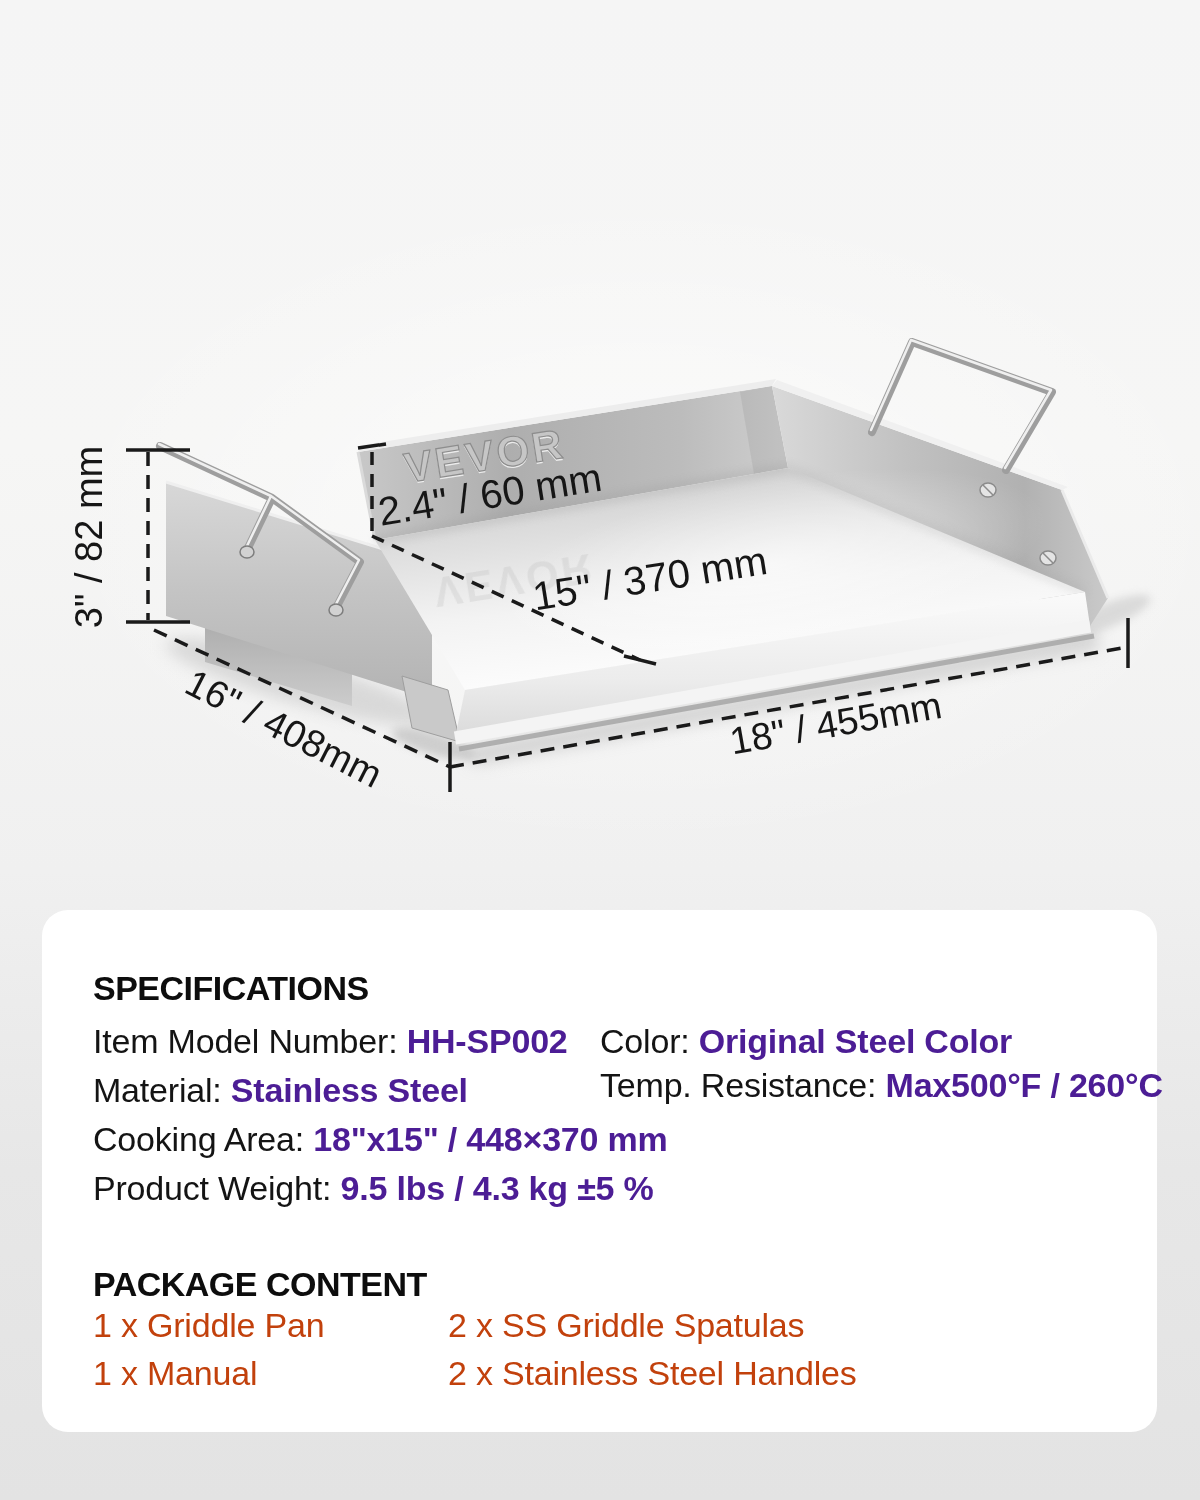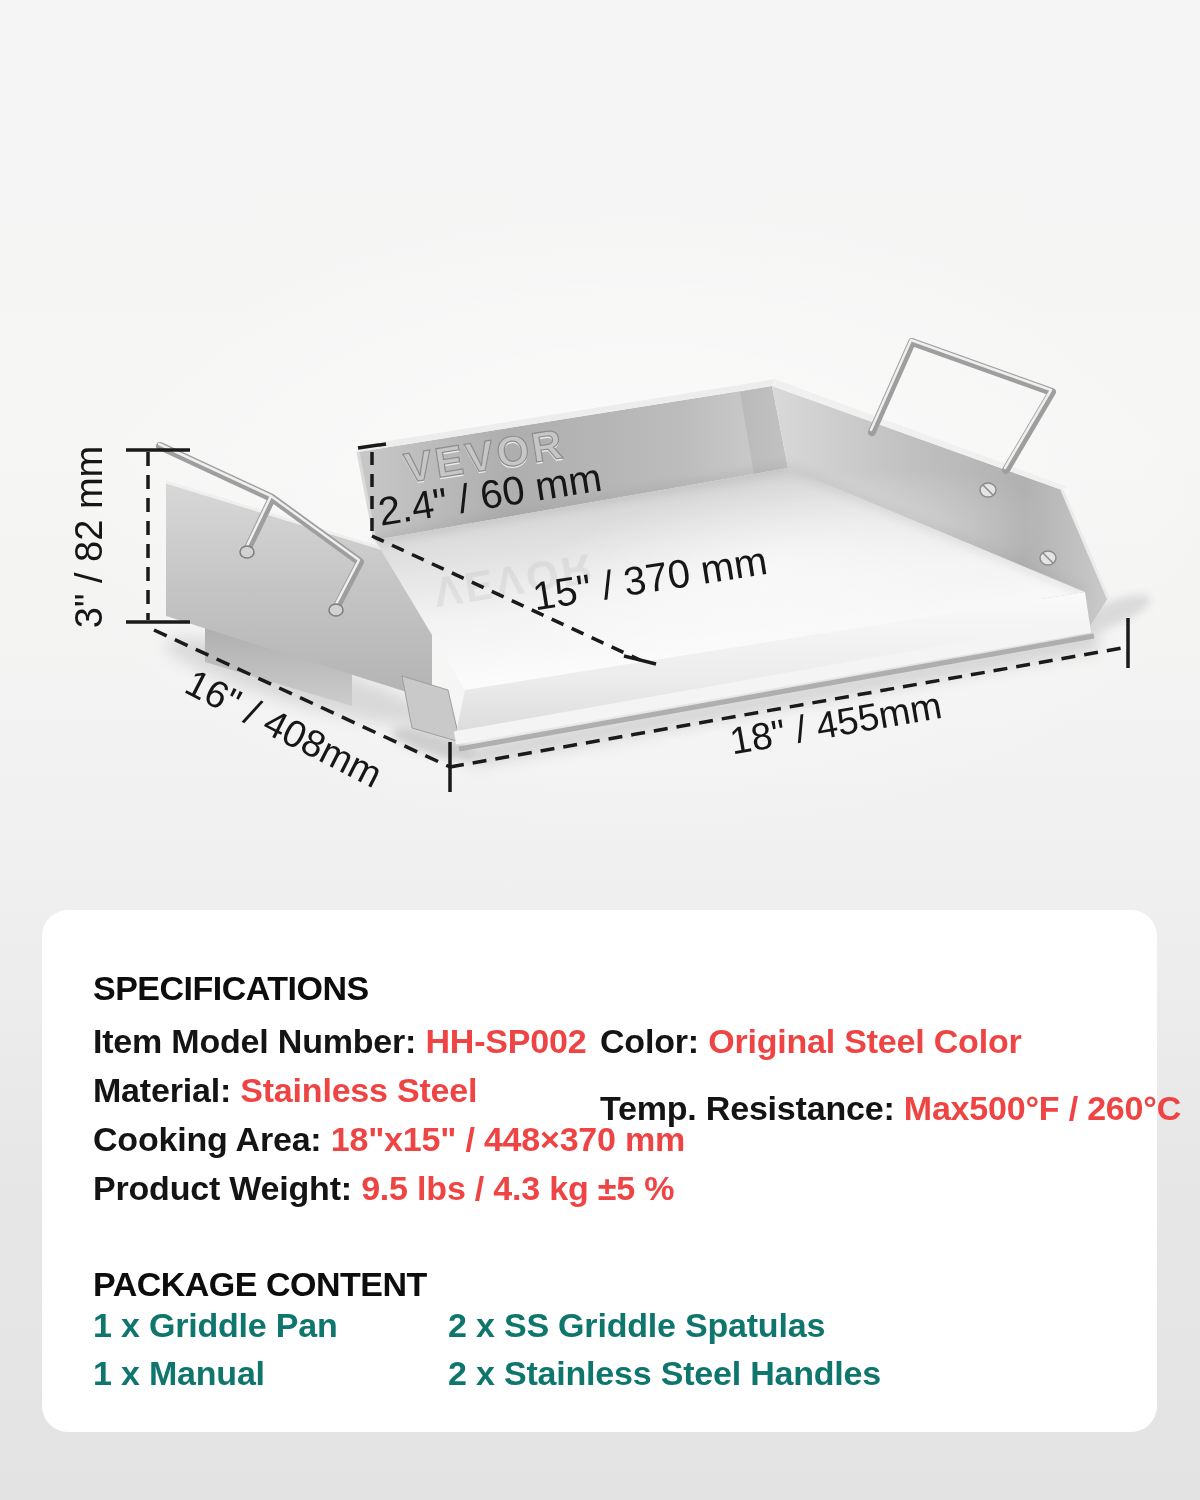--- a/index.html
+++ b/index.html
@@ -10,23 +10,23 @@
   }
   #photo{position:absolute;left:0;top:0;width:1200px;height:910px;}
   .dimtext{font-family:"Liberation Sans",sans-serif;font-size:38px;fill:#161616;}
   .dimtext-lg{font-family:"Liberation Sans",sans-serif;font-size:40px;fill:#161616;}
   #card{
     position:absolute;left:42px;top:910px;width:1115px;height:522px;
     background:#ffffff;border-radius:26px;
   }
   .cardline{position:absolute;font-size:34px;line-height:40px;white-space:nowrap;color:#141414;letter-spacing:-0.2px;text-align:right;}
   .h-title{font-weight:700;letter-spacing:-0.5px;color:#0d0d0d;}
-  .lbl{font-weight:700;color:#141414;}
-  .val{font-weight:700;color:#ef4444;}
-  .pkg{font-weight:700;color:#0f766e;}
+  .lbl{font-weight:400;color:#141414;}
+  .val{font-weight:700;color:#4c1d95;}
+  .pkg{font-weight:400;color:#c2410c;}
 </style>
 </head>
 <body>
 
 <div id="stage">
 
   <svg id="photo" viewBox="0 0 1200 910">
     <defs>
       <linearGradient id="wallBack" x1="0" y1="0" x2="1" y2="0">
         <stop offset="0" stop-color="#c8c8c8"></stop>
@@ -162,21 +162,21 @@
     <div class="cardline" style="left:51px;top:111px">
       <span class="lbl">Item Model Number: </span><span class="val">HH-SP002</span>
     </div>
     <div class="cardline" style="left:51px;top:160px">
       <span class="lbl">Material: </span><span class="val">Stainless Steel</span>
     </div>
 
     <div class="cardline" style="left:558px;top:111px">
       <span class="lbl">Color: </span><span class="val">Original Steel Color</span>
     </div>
-    <div class="cardline" style="left:558px;top:178px">
+    <div class="cardline" style="left:558px;top:155px">
       <span class="lbl">Temp. Resistance: </span><span class="val">Max500°F / 260°C</span>
     </div>
 
     <div class="cardline" style="left:51px;top:209px">
       <span class="lbl">Cooking Area: </span><span class="val">18"x15" / 448×370 mm</span>
     </div>
 
     <div class="cardline" style="left:51px;top:258px">
       <span class="lbl">Product Weight: </span><span class="val">9.5 lbs / 4.3 kg ±5 %</span>
     </div>

